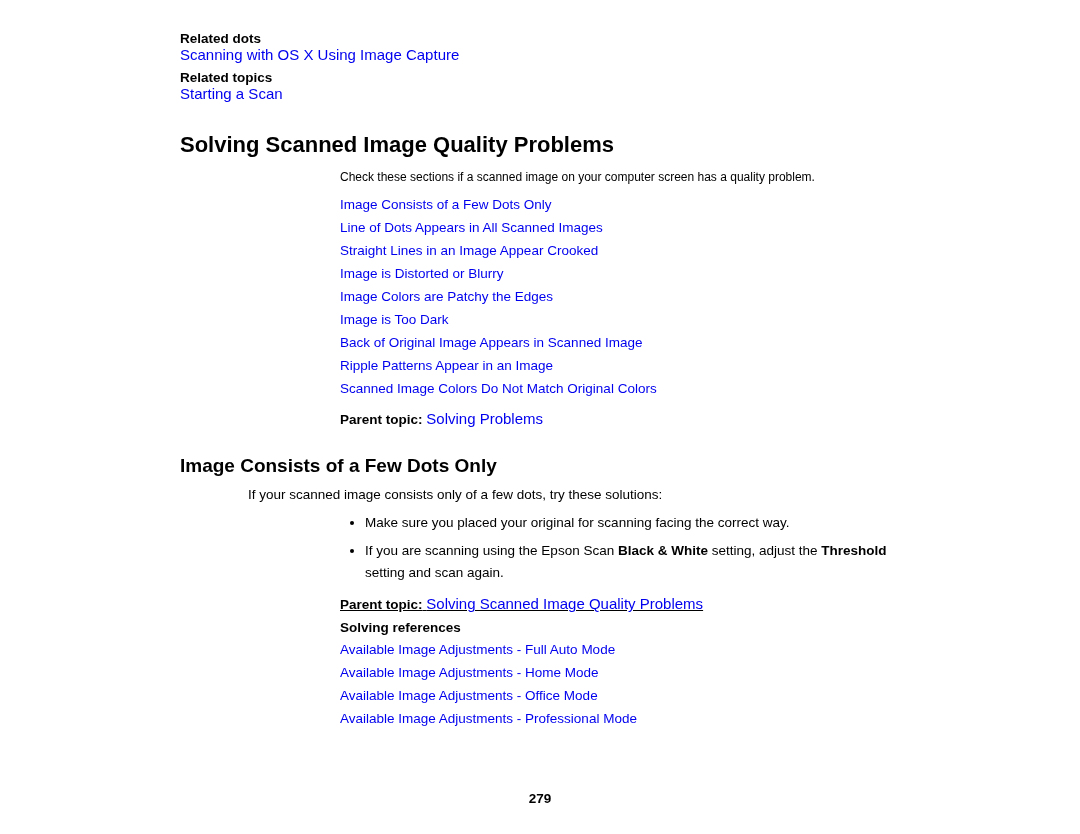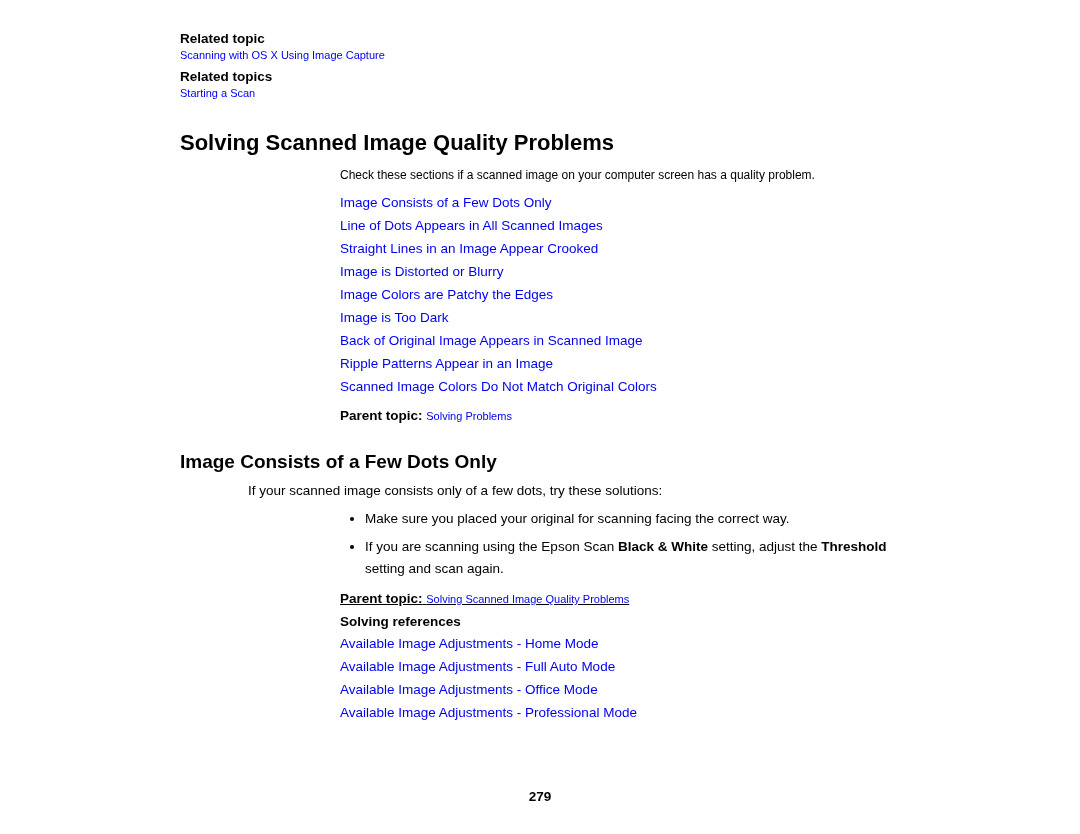--- a/index.html
+++ b/index.html
@@ -32,21 +32,21 @@
 
     .label-bold {
       font-weight: bold;
       font-size: 13.5px;
     }
 
     .link {
       color: #0000EE;
       text-decoration: none;
       cursor: pointer;
-      font-size: 11px;
+      font-size: 15px;
     }
 
     .related-topics-section {
       margin-bottom: 30px;
     }
 
     .section-heading {
       font-size: 22px;
       font-weight: bold;
       margin-bottom: 12px;
@@ -143,21 +143,21 @@
       font-weight: bold;
       padding: 20px 0 30px 0;
     }
   </style>
 </head>
 <body>
 
 <div class="page-content">
 
   <div class="related-tasks-section">
-    <span class="label-bold">Related topic</span><br>
+    <span class="label-bold">Related dots</span><br>
     <a class="link" href="#">Scanning with OS X Using Image Capture</a>
   </div>
 
   <div class="related-topics-section">
     <span class="label-bold">Related topics</span><br>
     <a class="link" href="#">Starting a Scan</a>
   </div>
 
   <h1 class="section-heading">Solving Scanned Image Quality Problems</h1>
 
@@ -189,22 +189,22 @@
     <li>If you are scanning using the Epson Scan <b>Black &amp; White</b> setting, adjust the <b>Threshold</b> setting and scan again.</li>
   </ul>
 
   <div class="parent-topic-line2">
     <span class="label-bold">Parent topic:</span>
     <a class="link" href="#">Solving Scanned Image Quality Problems</a>
   </div>
 
   <div class="related-references-label">Solving references</div>
   <div class="related-references-links">
+    <a href="#">Available Image Adjustments - Full Auto Mode</a>
     <a href="#">Available Image Adjustments - Home Mode</a>
-    <a href="#">Available Image Adjustments - Full Auto Mode</a>
     <a href="#">Available Image Adjustments - Office Mode</a>
     <a href="#">Available Image Adjustments - Professional Mode</a>
   </div>
 
 </div>
 
 <div class="page-footer">
   <span>279</span>
 </div>
 

